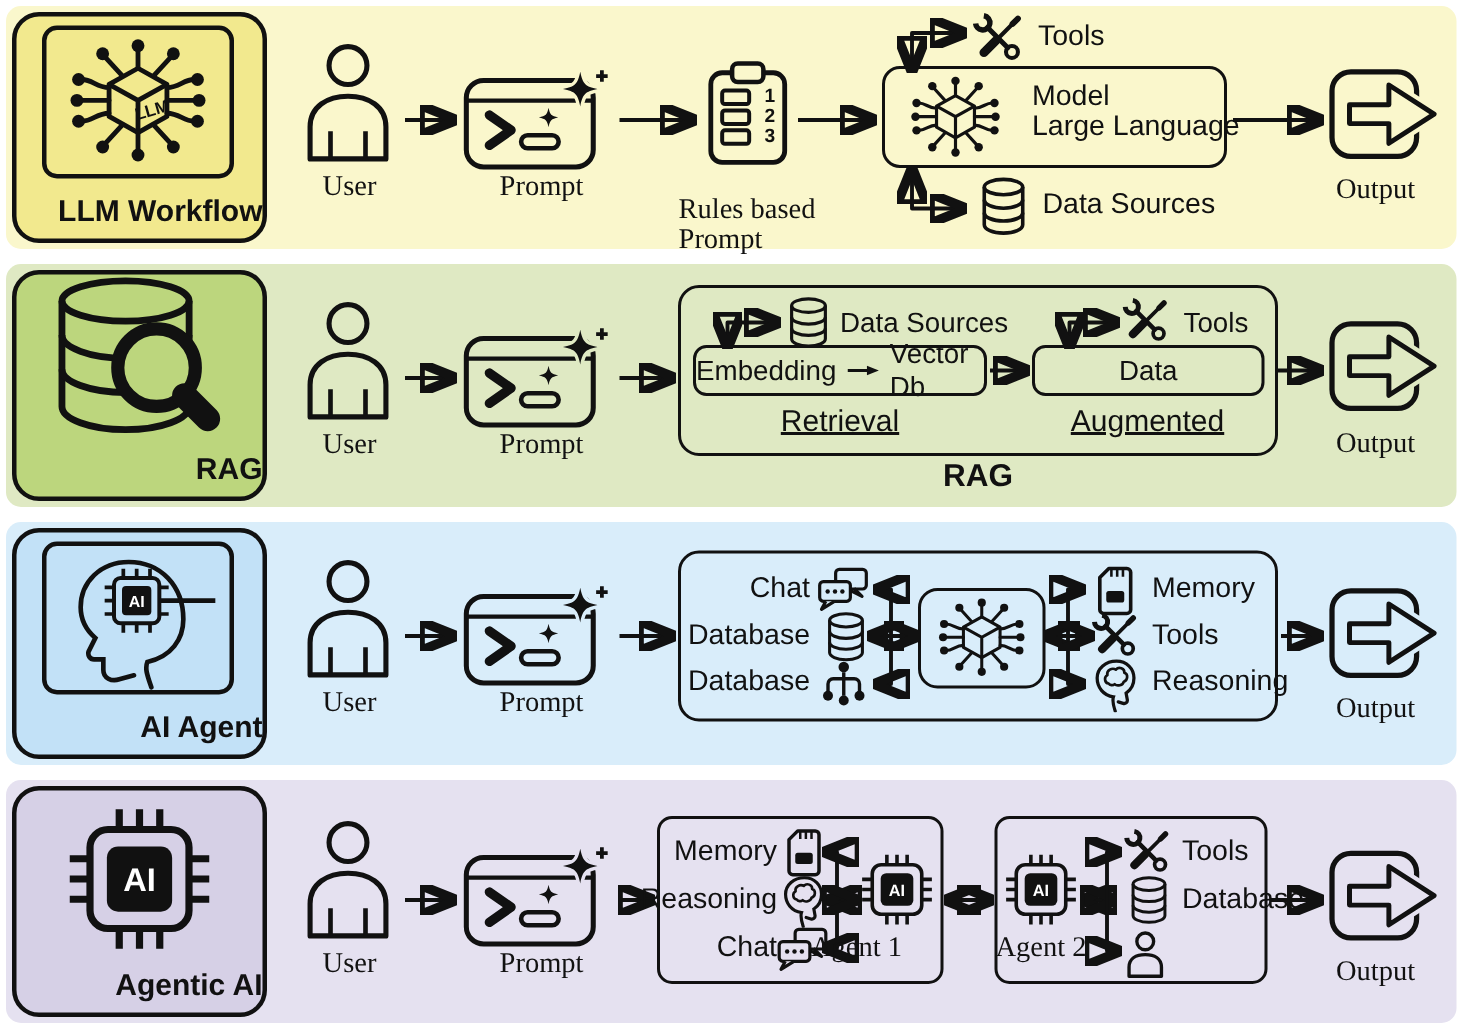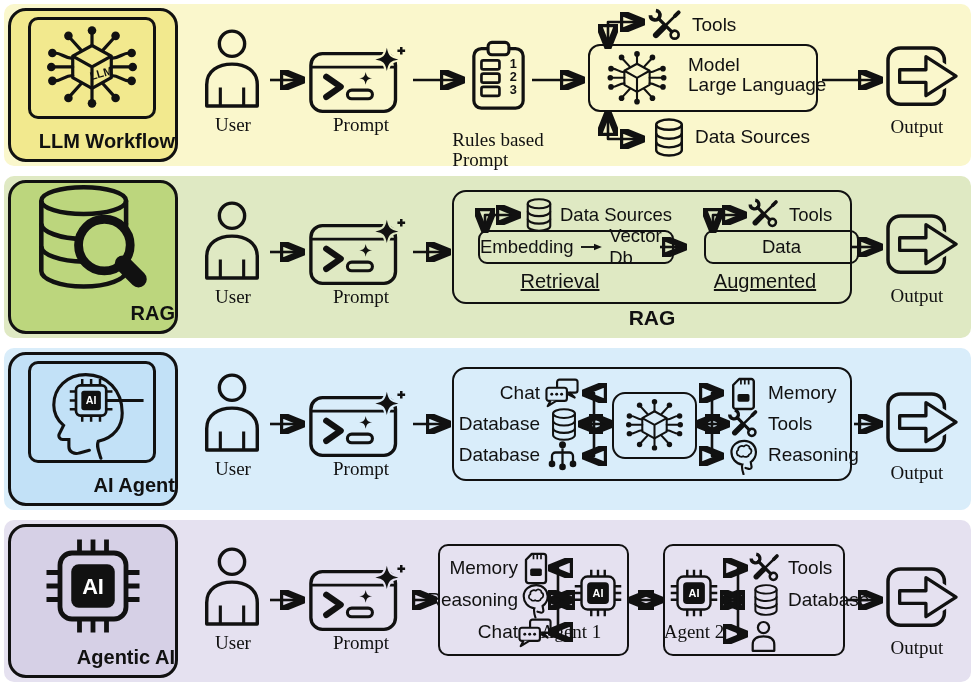--- a/index.html
+++ b/index.html
@@ -9,21 +9,21 @@
   .panel{position:absolute;left:4px;right:4px;top:0;bottom:0;border-radius:10px;background:var(--row-bg);}
   .conn{position:absolute;left:0;top:0;width:975px;height:162px;pointer-events:none;}
   .conn path{stroke:#111;stroke-width:2.6;fill:none;stroke-linejoin:round;}
   .abs{position:absolute;}
   .lbl{position:absolute;font-size:19px;line-height:20px;white-space:nowrap;color:#111;}
   .lc{transform:translateX(-50%);text-align:left;font-family:Liberation Serif, serif;}
   .lr{transform:translateX(-100%);text-align:right;}
   .sm{font-size:18.5px;}
   .box{position:absolute;border:2.6px solid #111;border-radius:14px;box-sizing:border-box;}
   .ibox{position:absolute;border:2.5px solid #111;border-radius:9px;box-sizing:border-box;
-        display:flex;align-items:center;justify-content:center;gap:7px;font-size:18.5px;margin-left:16px;}
+        display:flex;align-items:center;justify-content:center;gap:7px;font-size:18.5px;}
   .badge{position:absolute;left:8px;top:4px;width:170px;height:154px;background:var(--badge-bg);
          border:3px solid #111;border-radius:18px;box-sizing:border-box;}
   .badge-label{position:absolute;left:0;right:0;bottom:6px;text-align:right;font-weight:bold;font-size:20px;}
   .badge-inner{position:absolute;left:17px;top:6px;width:128px;height:102px;border:3px solid #111;
                border-radius:10px;box-sizing:border-box;display:flex;align-items:center;justify-content:center;}
   .badge-iconwrap{position:absolute;left:0;right:0;top:2px;bottom:32px;display:flex;align-items:center;justify-content:center;}
   .cap{position:absolute;font-weight:bold;font-size:21px;transform:translateX(-50%);white-space:nowrap;}
   .sec{position:absolute;font-size:20px;transform:translateX(-50%);white-space:nowrap;text-decoration:underline;}
   .chip-txt{fill:#fff;font-weight:bold;font-size:14.5px;font-family:"Liberation Sans",sans-serif;text-anchor:middle;}
   svg text{font-family:"Liberation Sans",sans-serif;}

